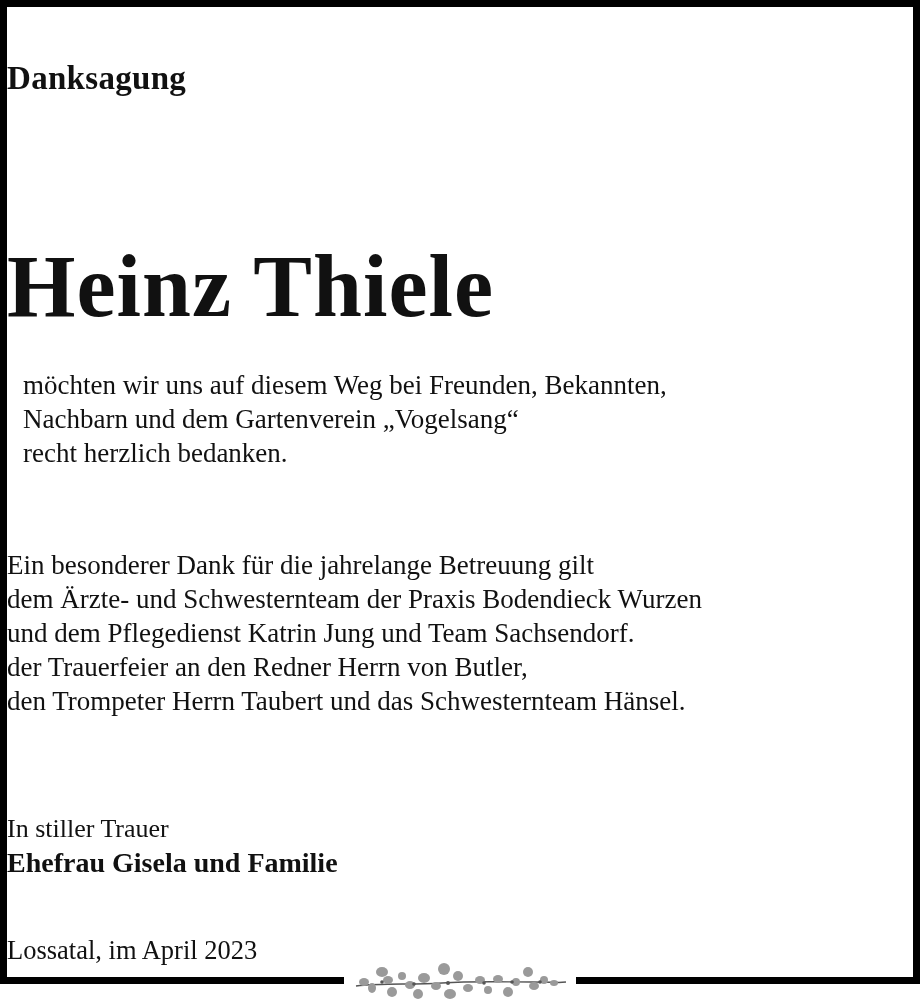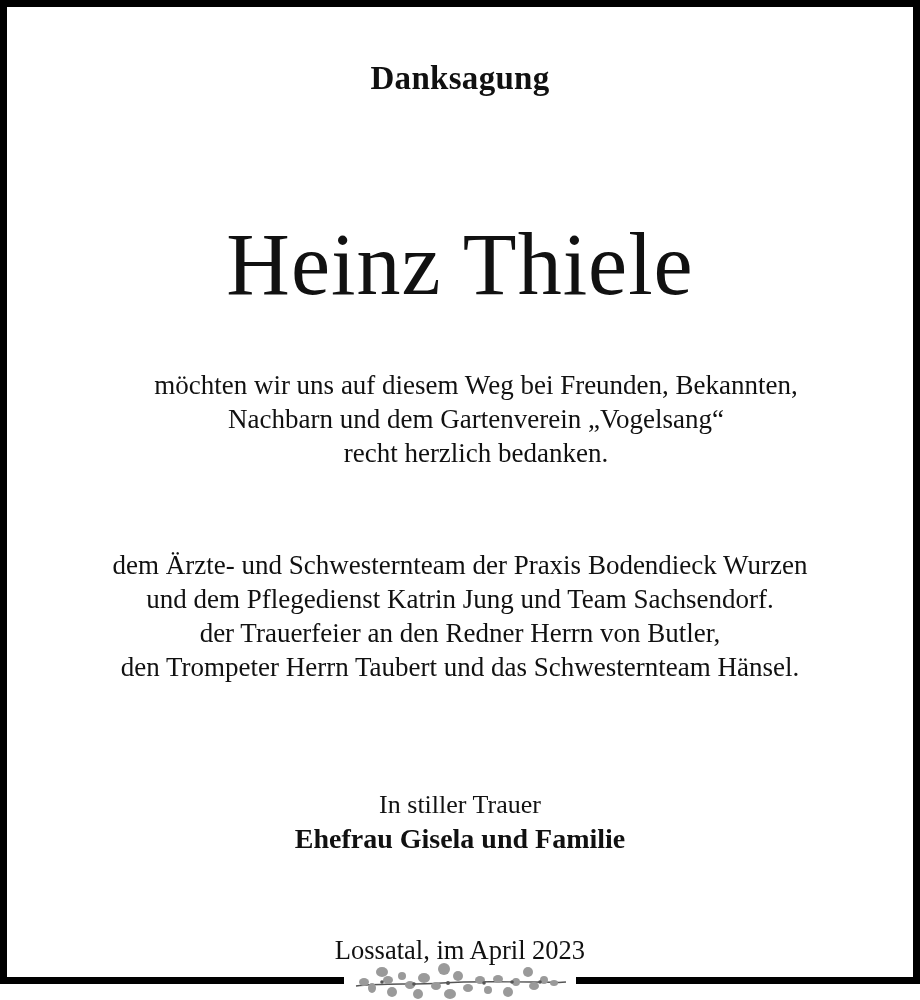--- a/index.html
+++ b/index.html
@@ -30,55 +30,54 @@
     .frame-bottom-right {
       position: absolute; left: 576px; top: 977px; width: 344px; height: 7px; background: #000;
     }
     .ornament {
       position: absolute; left: 352px; top: 958px; width: 216px; height: 42px;
     }
     .block {
       position: absolute;
       left: 7px;
       width: 906px;
-      text-align: center;
       white-space: nowrap;
     }
     .title {
       top: 56px;
       font-size: 33px;
       font-weight: bold;
       line-height: 44px;
       letter-spacing: 0.3px;
     }
     .intro {
       top: 131px;
       font-size: 26.5px;
       line-height: 33px;
     }
     .name {
-      top: 210px;
+      top: 232px;
       font-size: 88px;
-      font-weight: normal;
+      font-weight: bold;
       line-height: 110px;
       letter-spacing: 1px;
     }
     .para1 {
       top: 368px;
       font-size: 27px;
       line-height: 34px;
       padding-left: 16px;
     }
     .para2 {
       top: 548px;
       font-size: 27px;
       line-height: 34px;
     }
     .sig {
-      top: 788px;
+      top: 812px;
       font-size: 26px;
       line-height: 34px;
     }
     .sig .family {
       font-weight: bold;
       font-size: 28px;
     }
     .place {
       top: 905px;
       font-size: 26.5px;
@@ -103,20 +102,21 @@
 
 <div class="block name">Heinz Thiele</div>
 
 <div class="block para1">
   <span class="line">möchten wir uns auf diesem Weg bei Freunden, Bekannten,</span>
   <span class="line">Nachbarn und dem Gartenverein „Vogelsang“</span>
   <span class="line">recht herzlich bedanken.</span>
 </div>
 
 <div class="block para2">
+  <span class="line">Ein besonderer Dank für die jahrelange Betreuung gilt</span>
   <span class="line">dem Ärzte- und Schwesternteam der Praxis Bodendieck Wurzen</span>
   <span class="line">und dem Pflegedienst Katrin Jung und Team Sachsendorf.</span>
   <span class="line">der Trauerfeier an den Redner Herrn von Butler,</span>
   <span class="line">den Trompeter Herrn Taubert und das Schwesternteam Hänsel.</span>
 </div>
 
 <div class="block sig">
   <span class="line">In stiller Trauer</span>
   <span class="line family">Ehefrau Gisela und Familie</span>
 </div>

